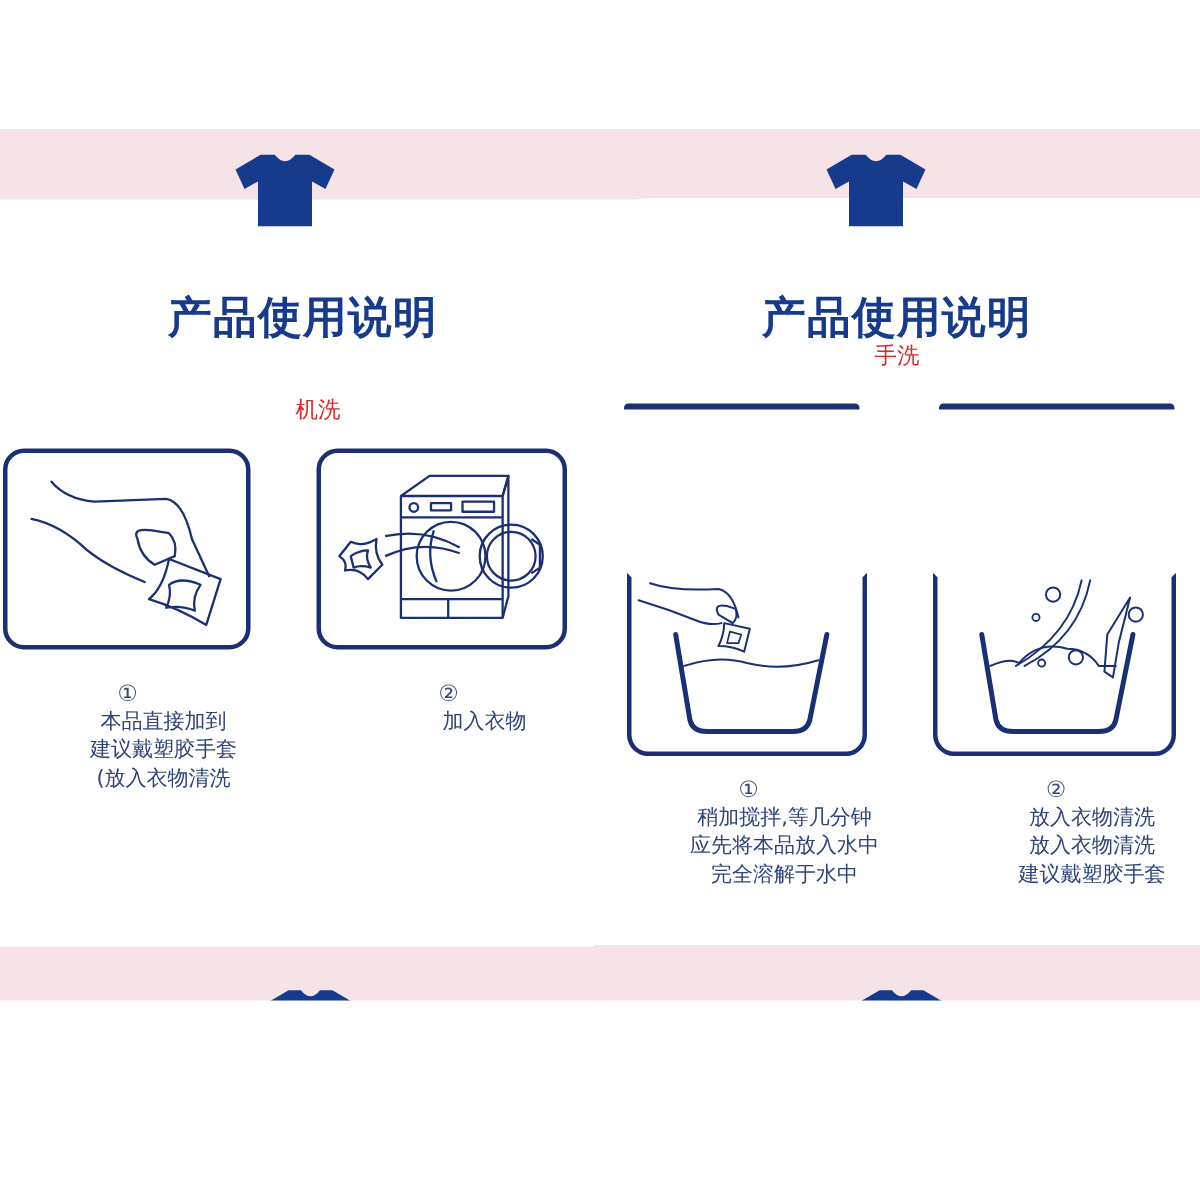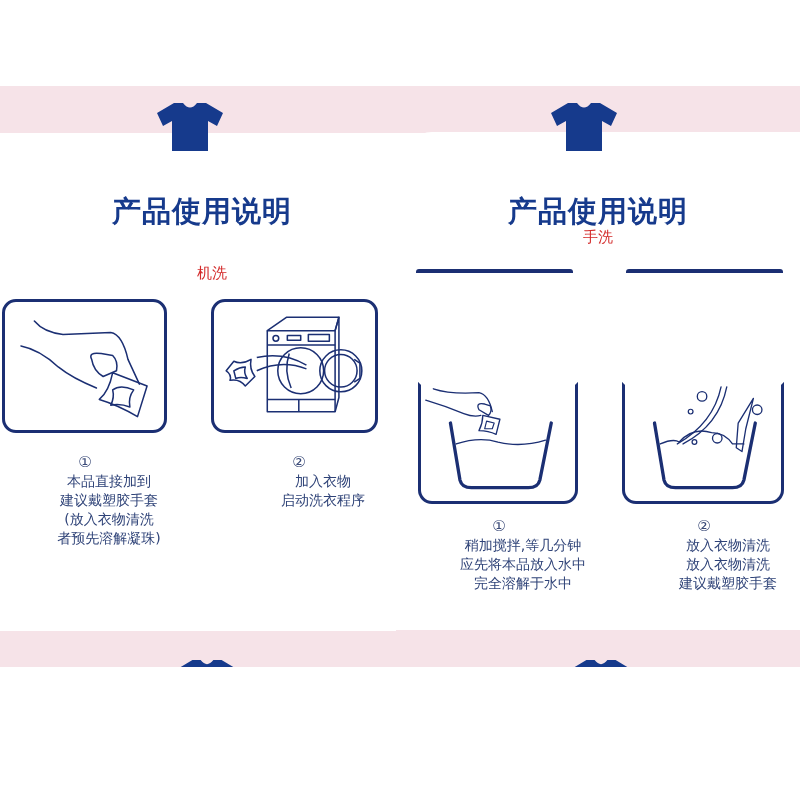--- a/index.html
+++ b/index.html
@@ -92,26 +92,24 @@
         <path d="M20 72 Q26 68 32 68 Q30 74 34 80 Q27 78 22 80 Z"></path>
       </g>
     </svg>
   </div>
 
   <div class="step" style="left:0;width:170px;top:453px;">
     <span class="num">①</span>
     <span class="line">本品直接加到</span>
     <span class="line">建议戴塑胶手套</span>
     <span class="line">(放入衣物清洗</span>
-    <span class="line">者预先溶解凝珠)</span>
   </div>
   <div class="step" style="left:214px;width:170px;top:453px;">
     <span class="num">②</span>
     <span class="line">加入衣物</span>
-    <span class="line">启动洗衣程序</span>
   </div>
 
   <div class="shirt" style="left:176px;top:659px;width:62px;height:46px;">
     <svg viewBox="0 0 68 48">
         <path d="M18 0 L27 0 Q34 9 41 0 L50 0 L67 10 L61 23 L52 18 L52 48 L16 48 L16 18 L7 23 L1 10 Z" fill="#163a8c"></path>
       </svg>
   </div>
 </div>
 
 <div class="panel right">

